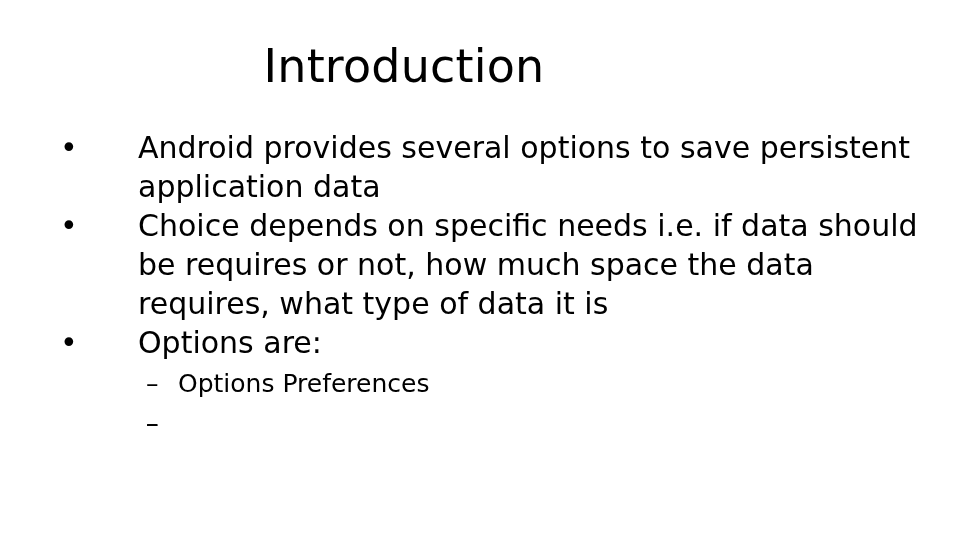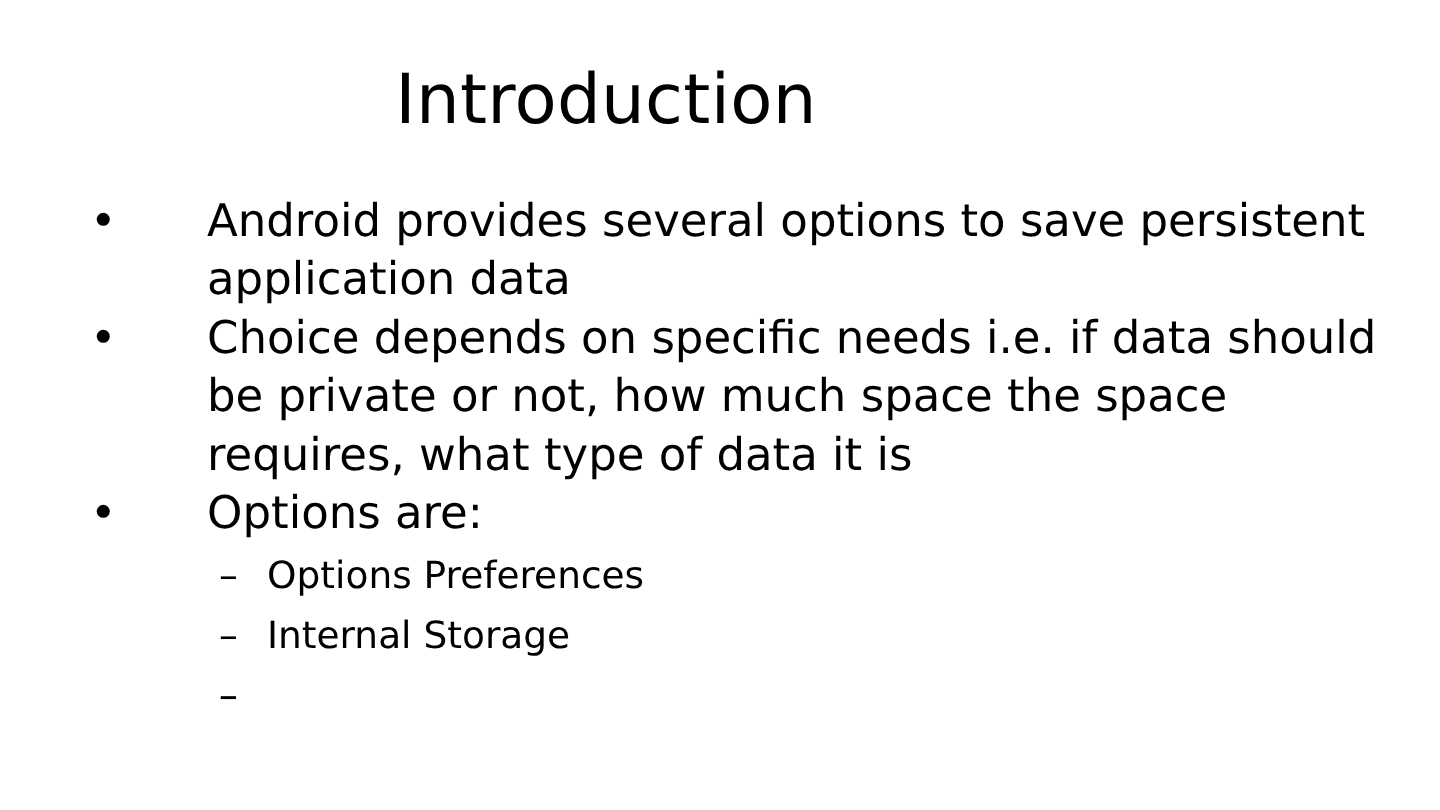--- a/index.html
+++ b/index.html
@@ -116,37 +116,36 @@
   <div class="body-block">
     <ul class="level1">
 
       <li class="bullet-item">
         <span class="bullet-marker">•</span>
         <span class="bullet-text">Android provides several options to save persistent application data</span>
       </li>
 
       <li class="bullet-item">
         <span class="bullet-marker">•</span>
-        <span class="bullet-text">Choice depends on specific needs i.e. if data should be private or not, how much space the space requires, what type of data it is</span>
+        <span class="bullet-text">Choice depends on specific needs i.e. if data should be requires or not, how much space the data requires, what type of data it is</span>
       </li>
 
       <li class="bullet-item">
         <span class="bullet-marker">•</span>
         <span class="bullet-text">Options are:</span>
 
         <ul class="level2">
 
           <li class="sub-item">
             <span class="dash-marker">–</span>
             <span class="sub-text">Options Preferences</span>
           </li>
 
           <li class="sub-item">
             <span class="dash-marker">–</span>
-            <span class="sub-text">Internal Storage</span>
           </li>
 
           <li class="sub-item">
             <span class="dash-marker">–</span>
           </li>
 
           <li class="sub-item">
             <span class="dash-marker">–</span>
           </li>
 

